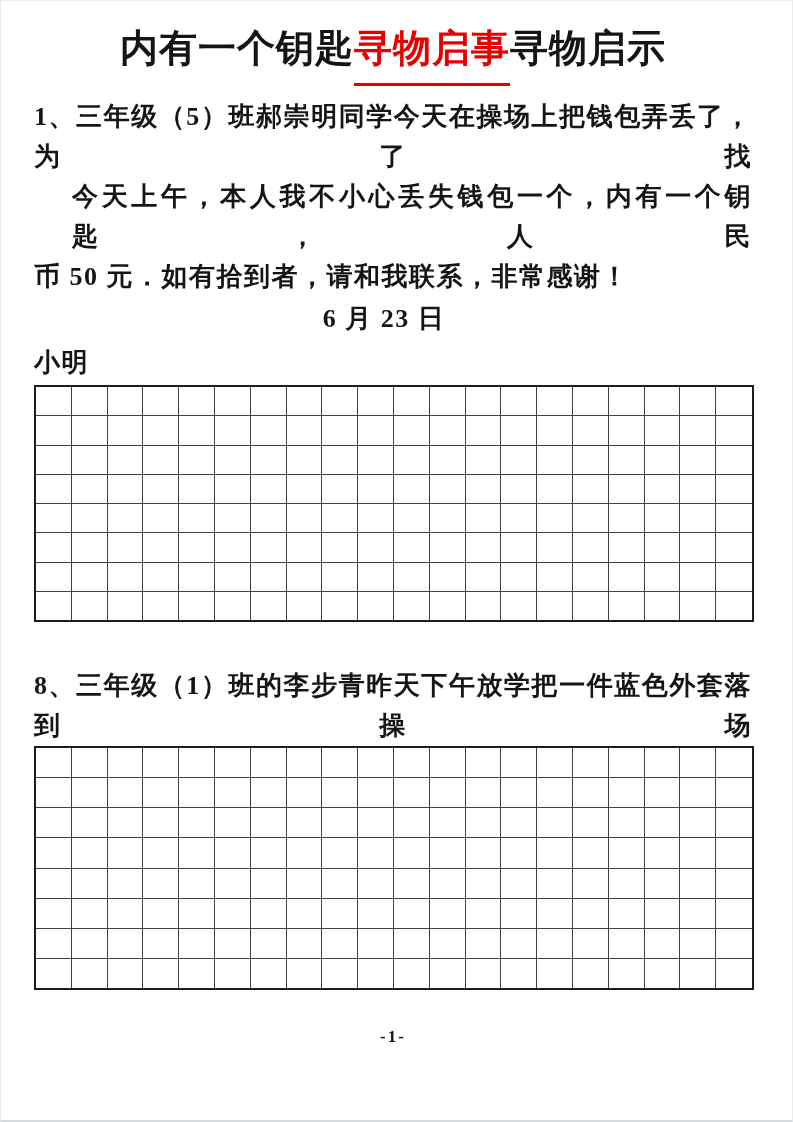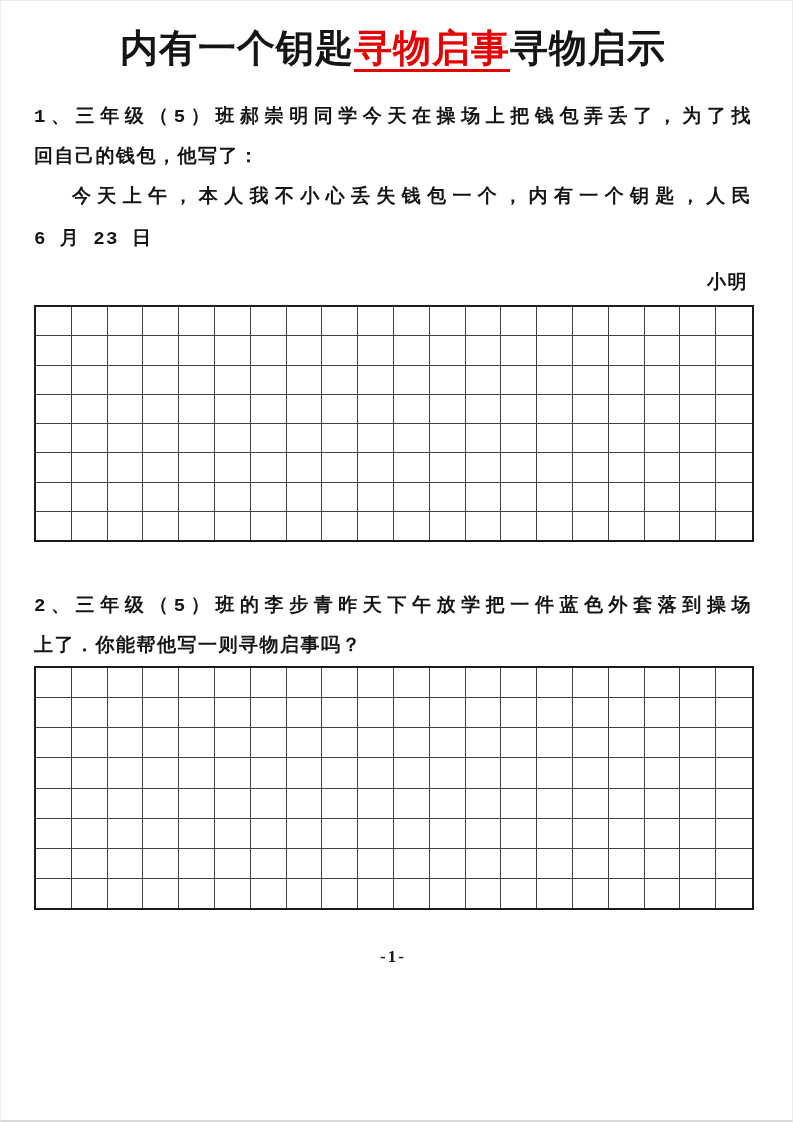--- a/index.html
+++ b/index.html
@@ -18,34 +18,34 @@
     background: #ffffff;
   }
   .title {
     font-family: "Liberation Sans", "DejaVu Sans", sans-serif;
     font-size: 38px; line-height: 50px; font-weight: bold;
     text-align: center; letter-spacing: 1px; white-space: nowrap;
   }
   .title .hl {
     color: var(--hl-color, #e60000);
     border-bottom: 3px solid var(--hl-color, #e60000);
-    padding-bottom: 0;
+    padding-bottom: 14px;
   }
   .t-line {
-    font-size: 19px; line-height: 40px;
+    font-size: 26px; line-height: 40px;
     letter-spacing: 1.5px; font-weight: 600;
-    white-space: nowrap; overflow: visible; font-family: Liberation Mono, monospace;
+    white-space: nowrap; overflow: visible;
   }
   .j { text-align: justify; text-align-last: justify; white-space: normal; }
   .q1 { margin-top: 24px; }
   .q2 { margin-top: 44px; }
   .heading { text-align: center; letter-spacing: 3px; }
   .indent { padding-left: 38px; }
-  .date-line { line-height: 44px; text-align: left; padding-right: 18px; }
-  .sig-line  { line-height: 44px; text-align: right; padding-right: 4px; }
+  .date-line { line-height: 44px; text-align: center; padding-right: 18px; }
+  .sig-line  { line-height: 44px; text-align: left; padding-right: 4px; }
   .writing-grid {
     display: grid;
     width: 720px;
     border: 2px solid #1c1c1c;
     background: #ffffff;
   }
   .writing-grid.g1 { height: 237px; }
   .writing-grid.g2 { height: 244px; }
   .cell { border-right: 1px solid #414141; border-bottom: 1px solid #414141; }
   .cell:nth-child(20n) { border-right: none; }
@@ -57,24 +57,24 @@
 </style>
 </head>
 <body>
 
 <div class="page">
 
   <h1 class="title"><span>内有一个钥匙</span><span class="hl">寻物启事</span><span>寻物启示</span></h1>
 
   <div class="q1">
     <div class="t-line j">1、三年级（5）班郝崇明同学今天在操场上把钱包弄丢了，为了找</div>
-    <div class="t-line">回自己的钱包，他写了：</div>
   </div>
 
   <div class="t-line j indent">今天上午，本人我不小心丢失钱包一个，内有一个钥匙，人民</div>
+  <div class="t-line">币 50 元．如有拾到者，请和我联系，非常感谢！</div>
   <div class="t-line date-line">6 月 23 日</div>
   <div class="t-line sig-line">小明</div>
 
 
   <div class="writing-grid g1" style="grid-template-columns: repeat(20, 1fr);">
       <div class="cell"></div>
       <div class="cell"></div>
       <div class="cell"></div>
       <div class="cell"></div>
       <div class="cell"></div>
@@ -229,22 +229,21 @@
       <div class="cell"></div>
       <div class="cell"></div>
       <div class="cell"></div>
       <div class="cell"></div>
       <div class="cell"></div>
       <div class="cell"></div>
       <div class="cell"></div>
     </div>
 
   <div class="q2">
-    <div class="t-line j">2、三年级（5）班的李步青昨天下午放学把一件蓝色外套落到操场</div>
-    <div class="t-line">上了．你能帮他写一则寻物启事吗？</div>
+    <div class="t-line j">8、三年级（1）班的李步青昨天下午放学把一件蓝色外套落到操场</div>
   </div>
 
   <div class="writing-grid g2" style="grid-template-columns: repeat(20, 1fr);">
       <div class="cell"></div>
       <div class="cell"></div>
       <div class="cell"></div>
       <div class="cell"></div>
       <div class="cell"></div>
       <div class="cell"></div>
       <div class="cell"></div>

